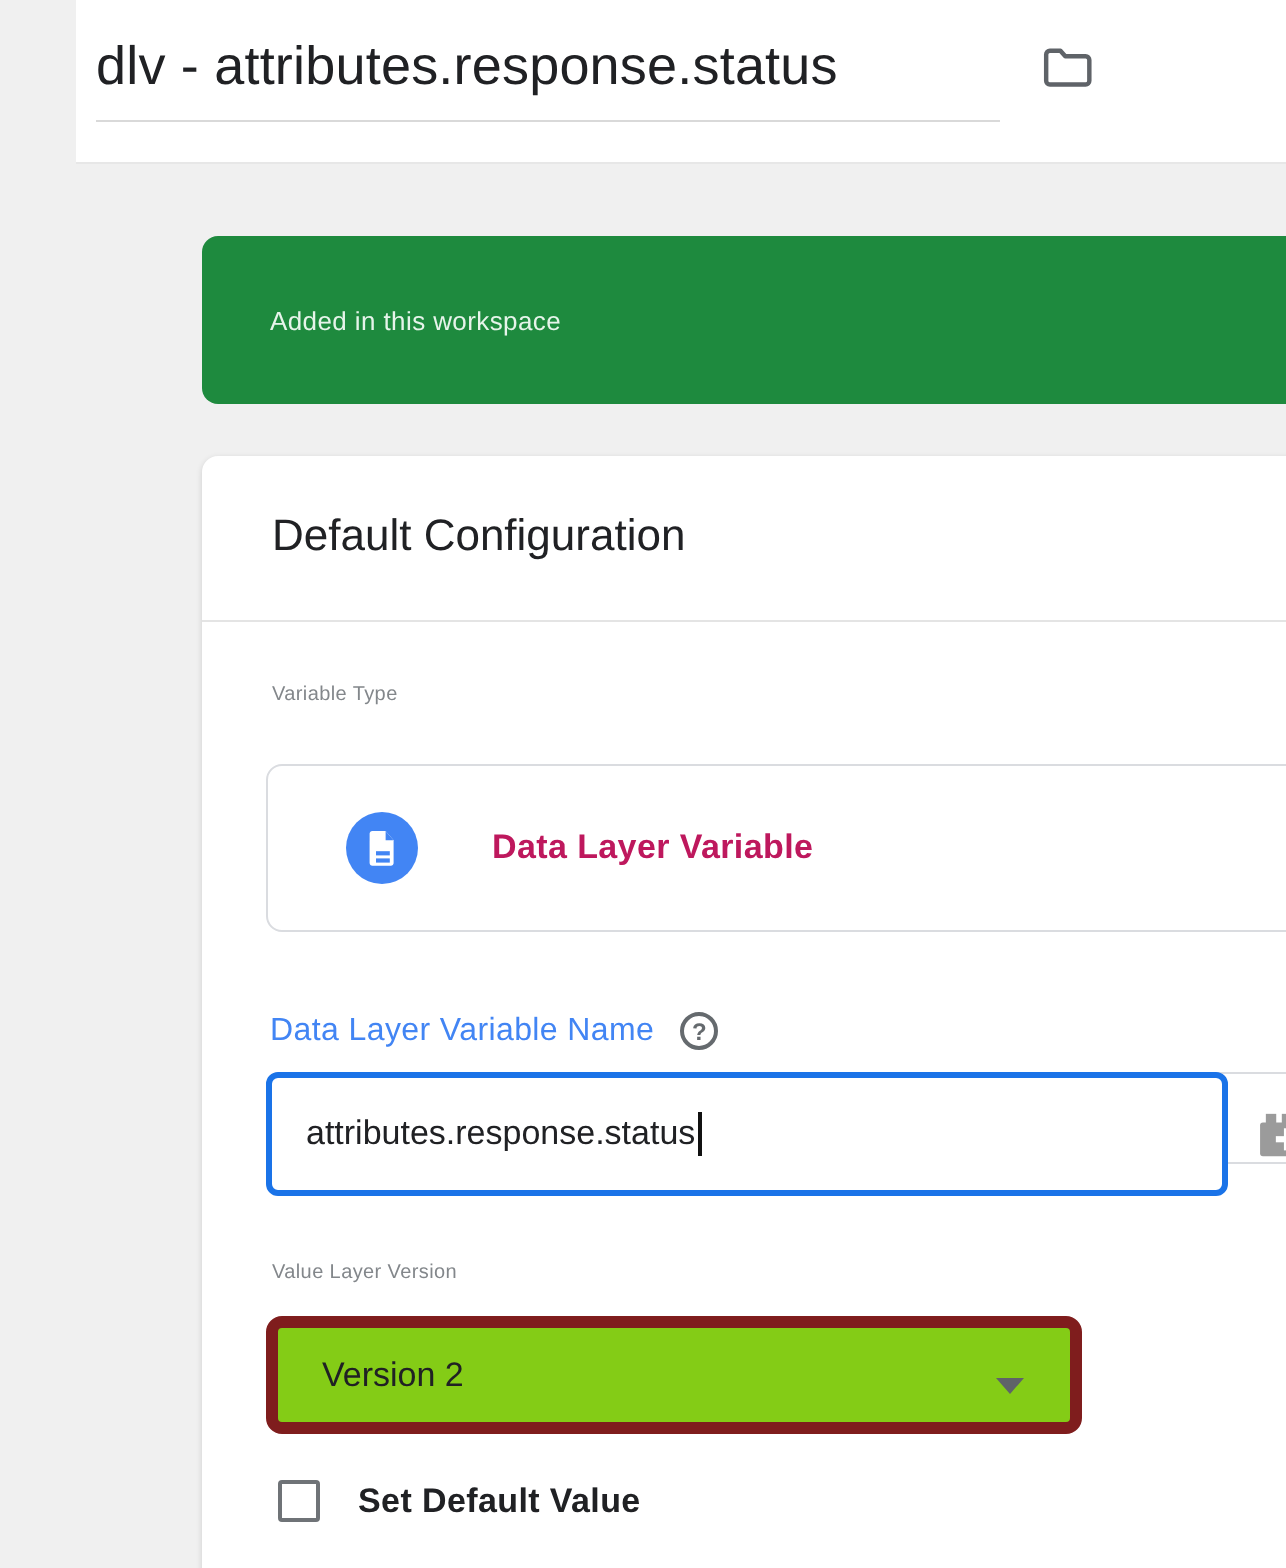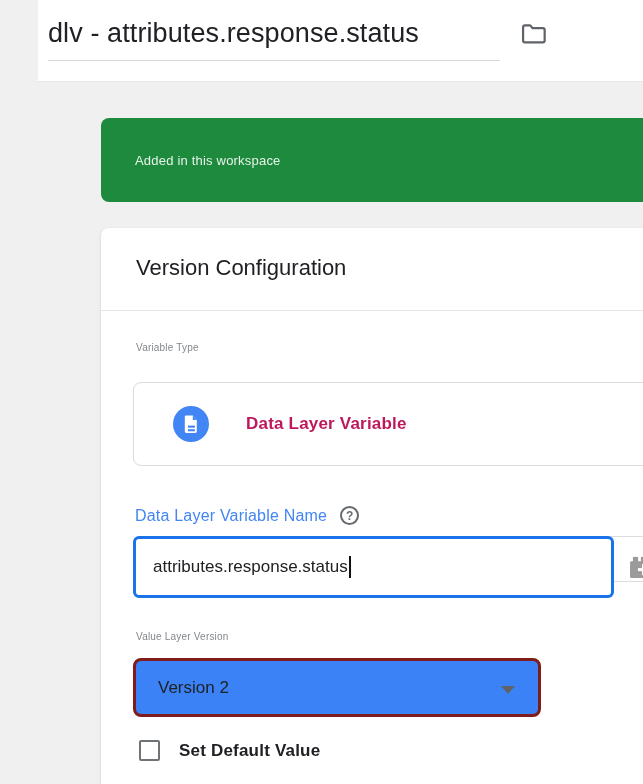--- a/index.html
+++ b/index.html
@@ -180,23 +180,23 @@
     background: none; border: none;
     display: flex; align-items: center; justify-content: center;
     cursor: pointer;
   }
 
   
   .select-box {
     position: absolute;
     left: 32px; top: 430px;
     width: 408px; height: 59px;
-    border: 3px solid #7f1d1d;
-    border-radius: 8px;
-    background: #3b82f6;
+    border: 6px solid #7f1d1d;
+    border-radius: 8px;
+    background: #84cc16;
     display: flex;
     align-items: center;
     padding-left: 22px;
     cursor: pointer;
   }
   .select-value {
     font-size: 17px;
     color: #202124;
   }
   .select-arrow {
@@ -243,21 +243,21 @@
         <path d="M3.5 6.2c0-.9.7-1.6 1.6-1.6h4.5l2.1 2.4h8.7c.9 0 1.6.7 1.6 1.6v8.9c0 .9-.7 1.6-1.6 1.6H5.1c-.9 0-1.6-.7-1.6-1.6V6.2z" fill="none" stroke="#5f6368" stroke-width="1.9" stroke-linejoin="round"></path>
       </svg>
     </button>
   </div>
 
   <div class="banner">
     <span class="banner-text">Added in this workspace</span>
   </div>
 
   <section class="card">
-    <h2 class="card-title">Version Configuration</h2>
+    <h2 class="card-title">Default Configuration</h2>
     <div class="card-divider"></div>
 
     <div class="field-label label-variable-type">Variable Type</div>
     <div class="type-box">
       <span class="type-icon">
         <svg width="36" height="36" viewBox="0 0 36 36">
           <circle cx="18" cy="18" r="18" fill="#4285f4"></circle>
           <path d="M13.2 9.5h6.6l4 4.6v11.4c0 .8-.6 1.4-1.4 1.4h-9.2c-.8 0-1.4-.6-1.4-1.4V10.9c0-.8.6-1.4 1.4-1.4z" fill="#ffffff"></path>
           <path d="M19.8 9.5l4 4.6h-4z" fill="#4285f4"></path>
           <rect x="15" y="19.6" width="6.9" height="2.1" fill="#4285f4"></rect>

